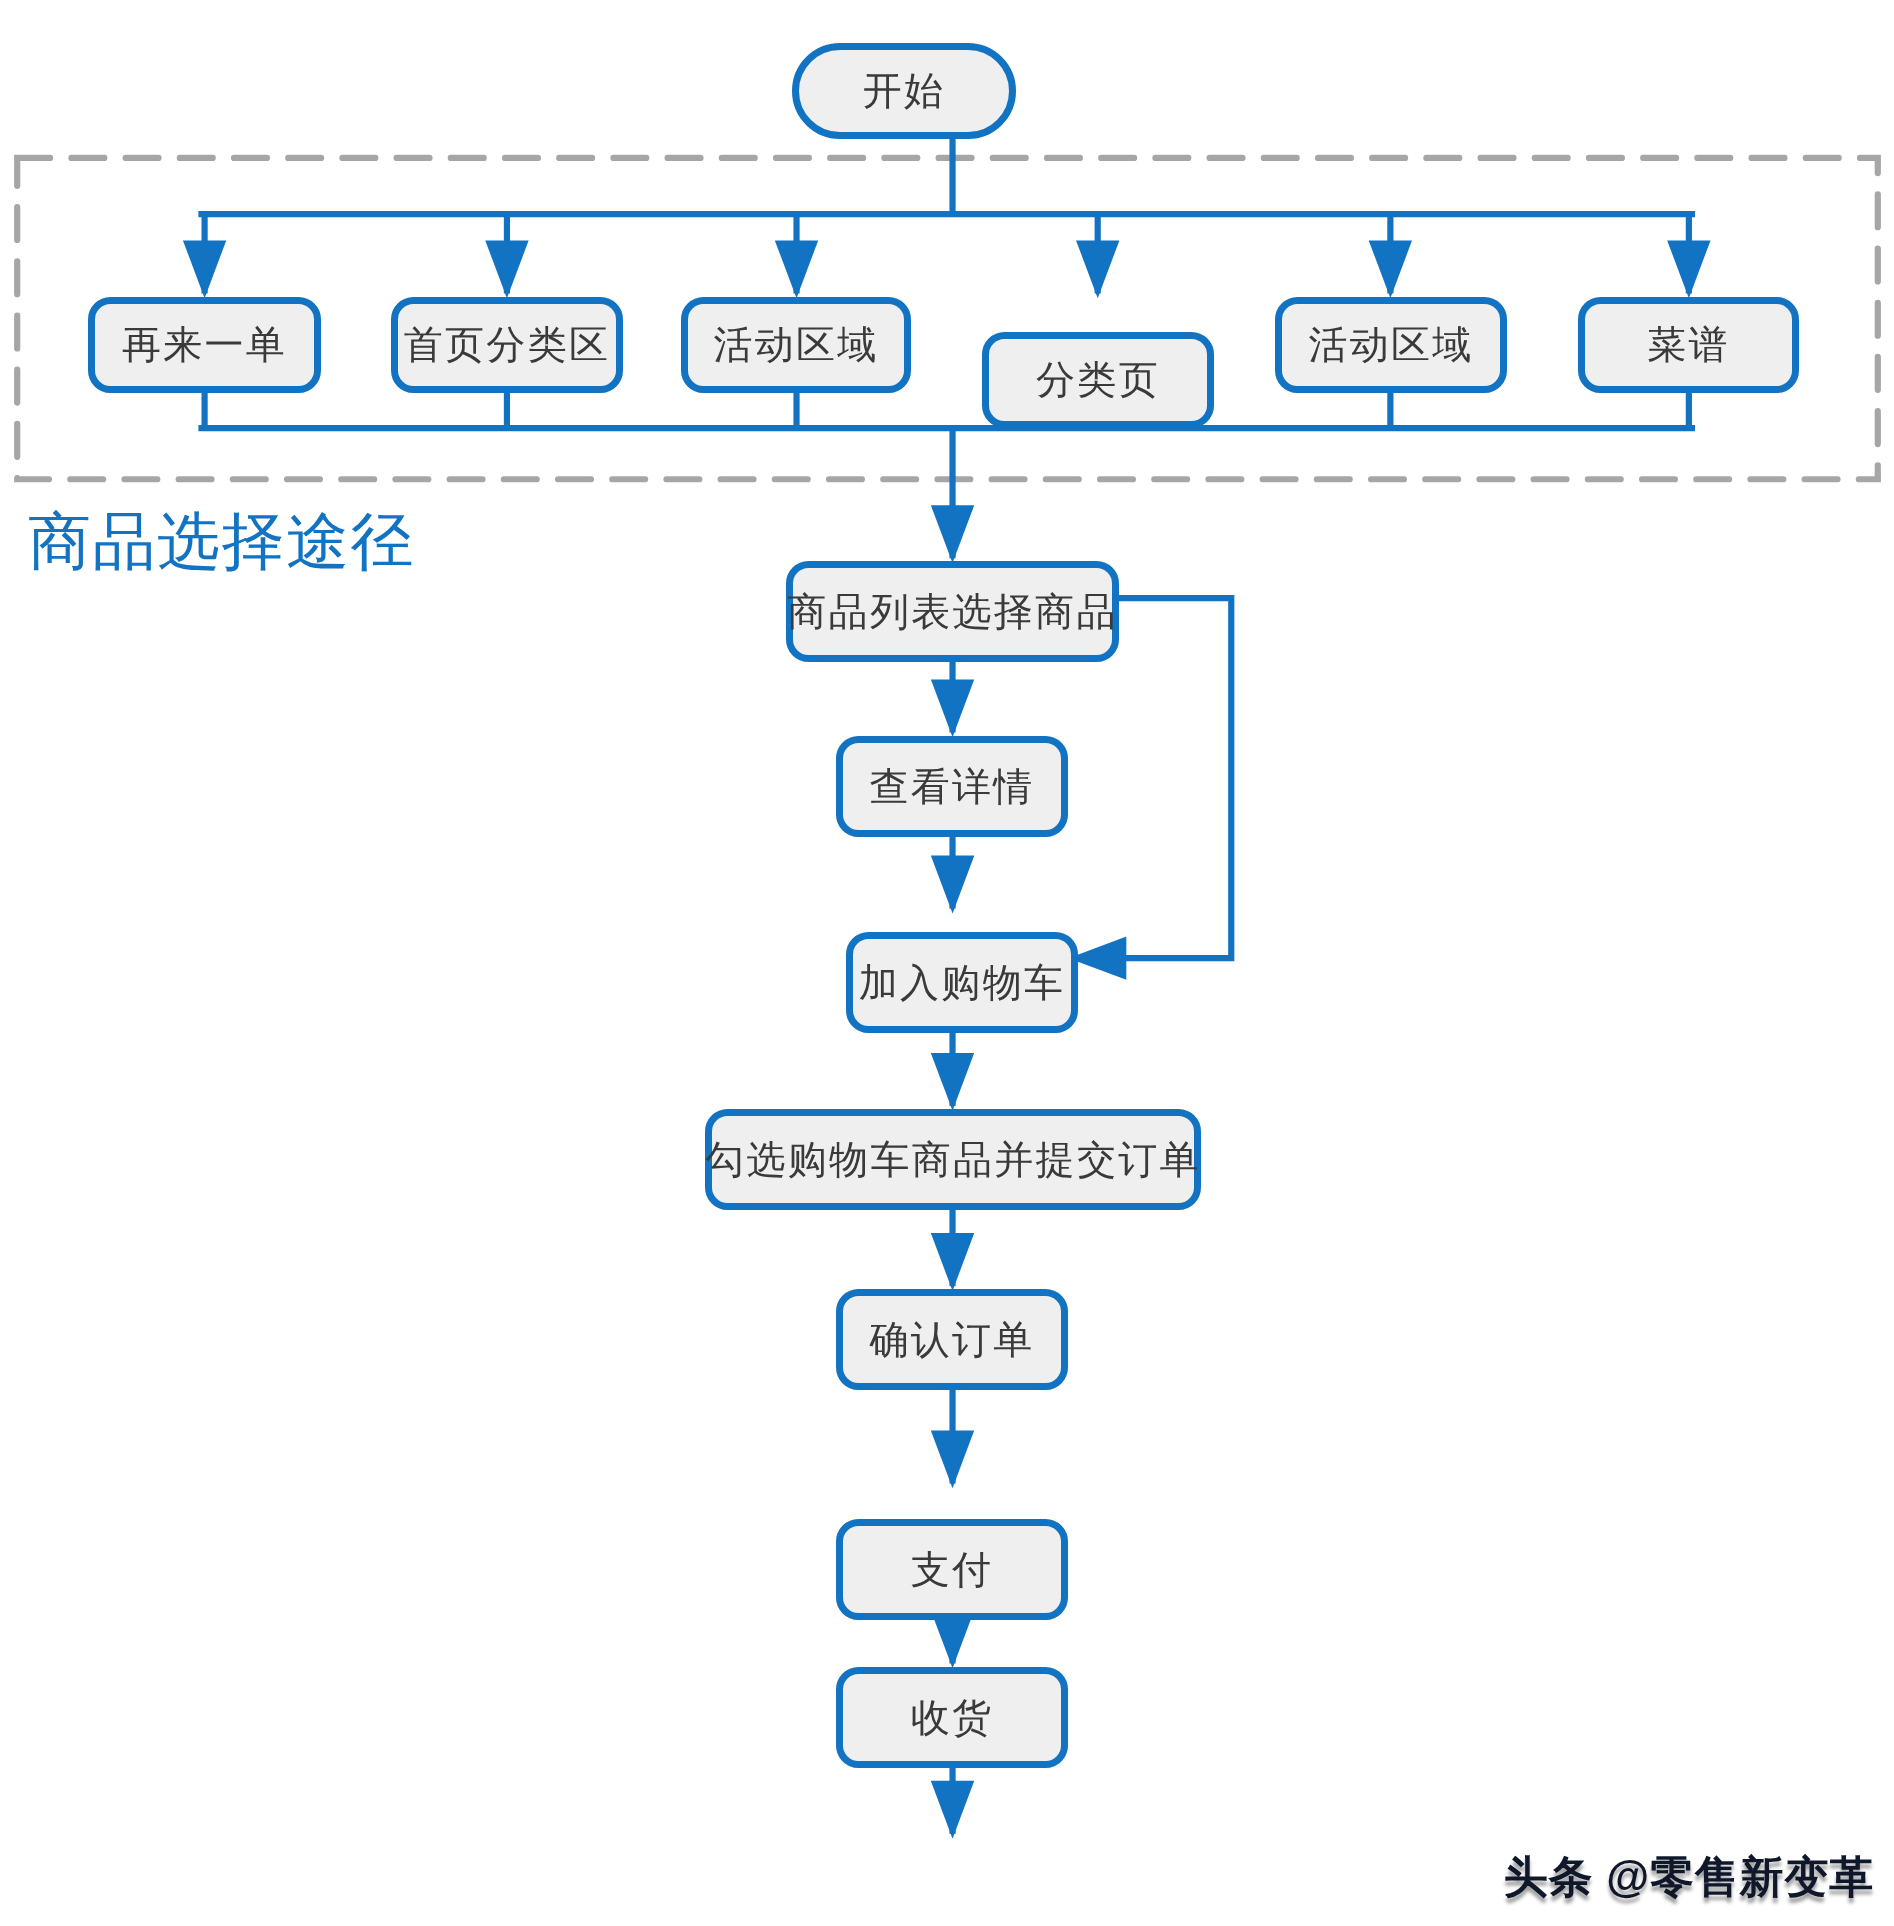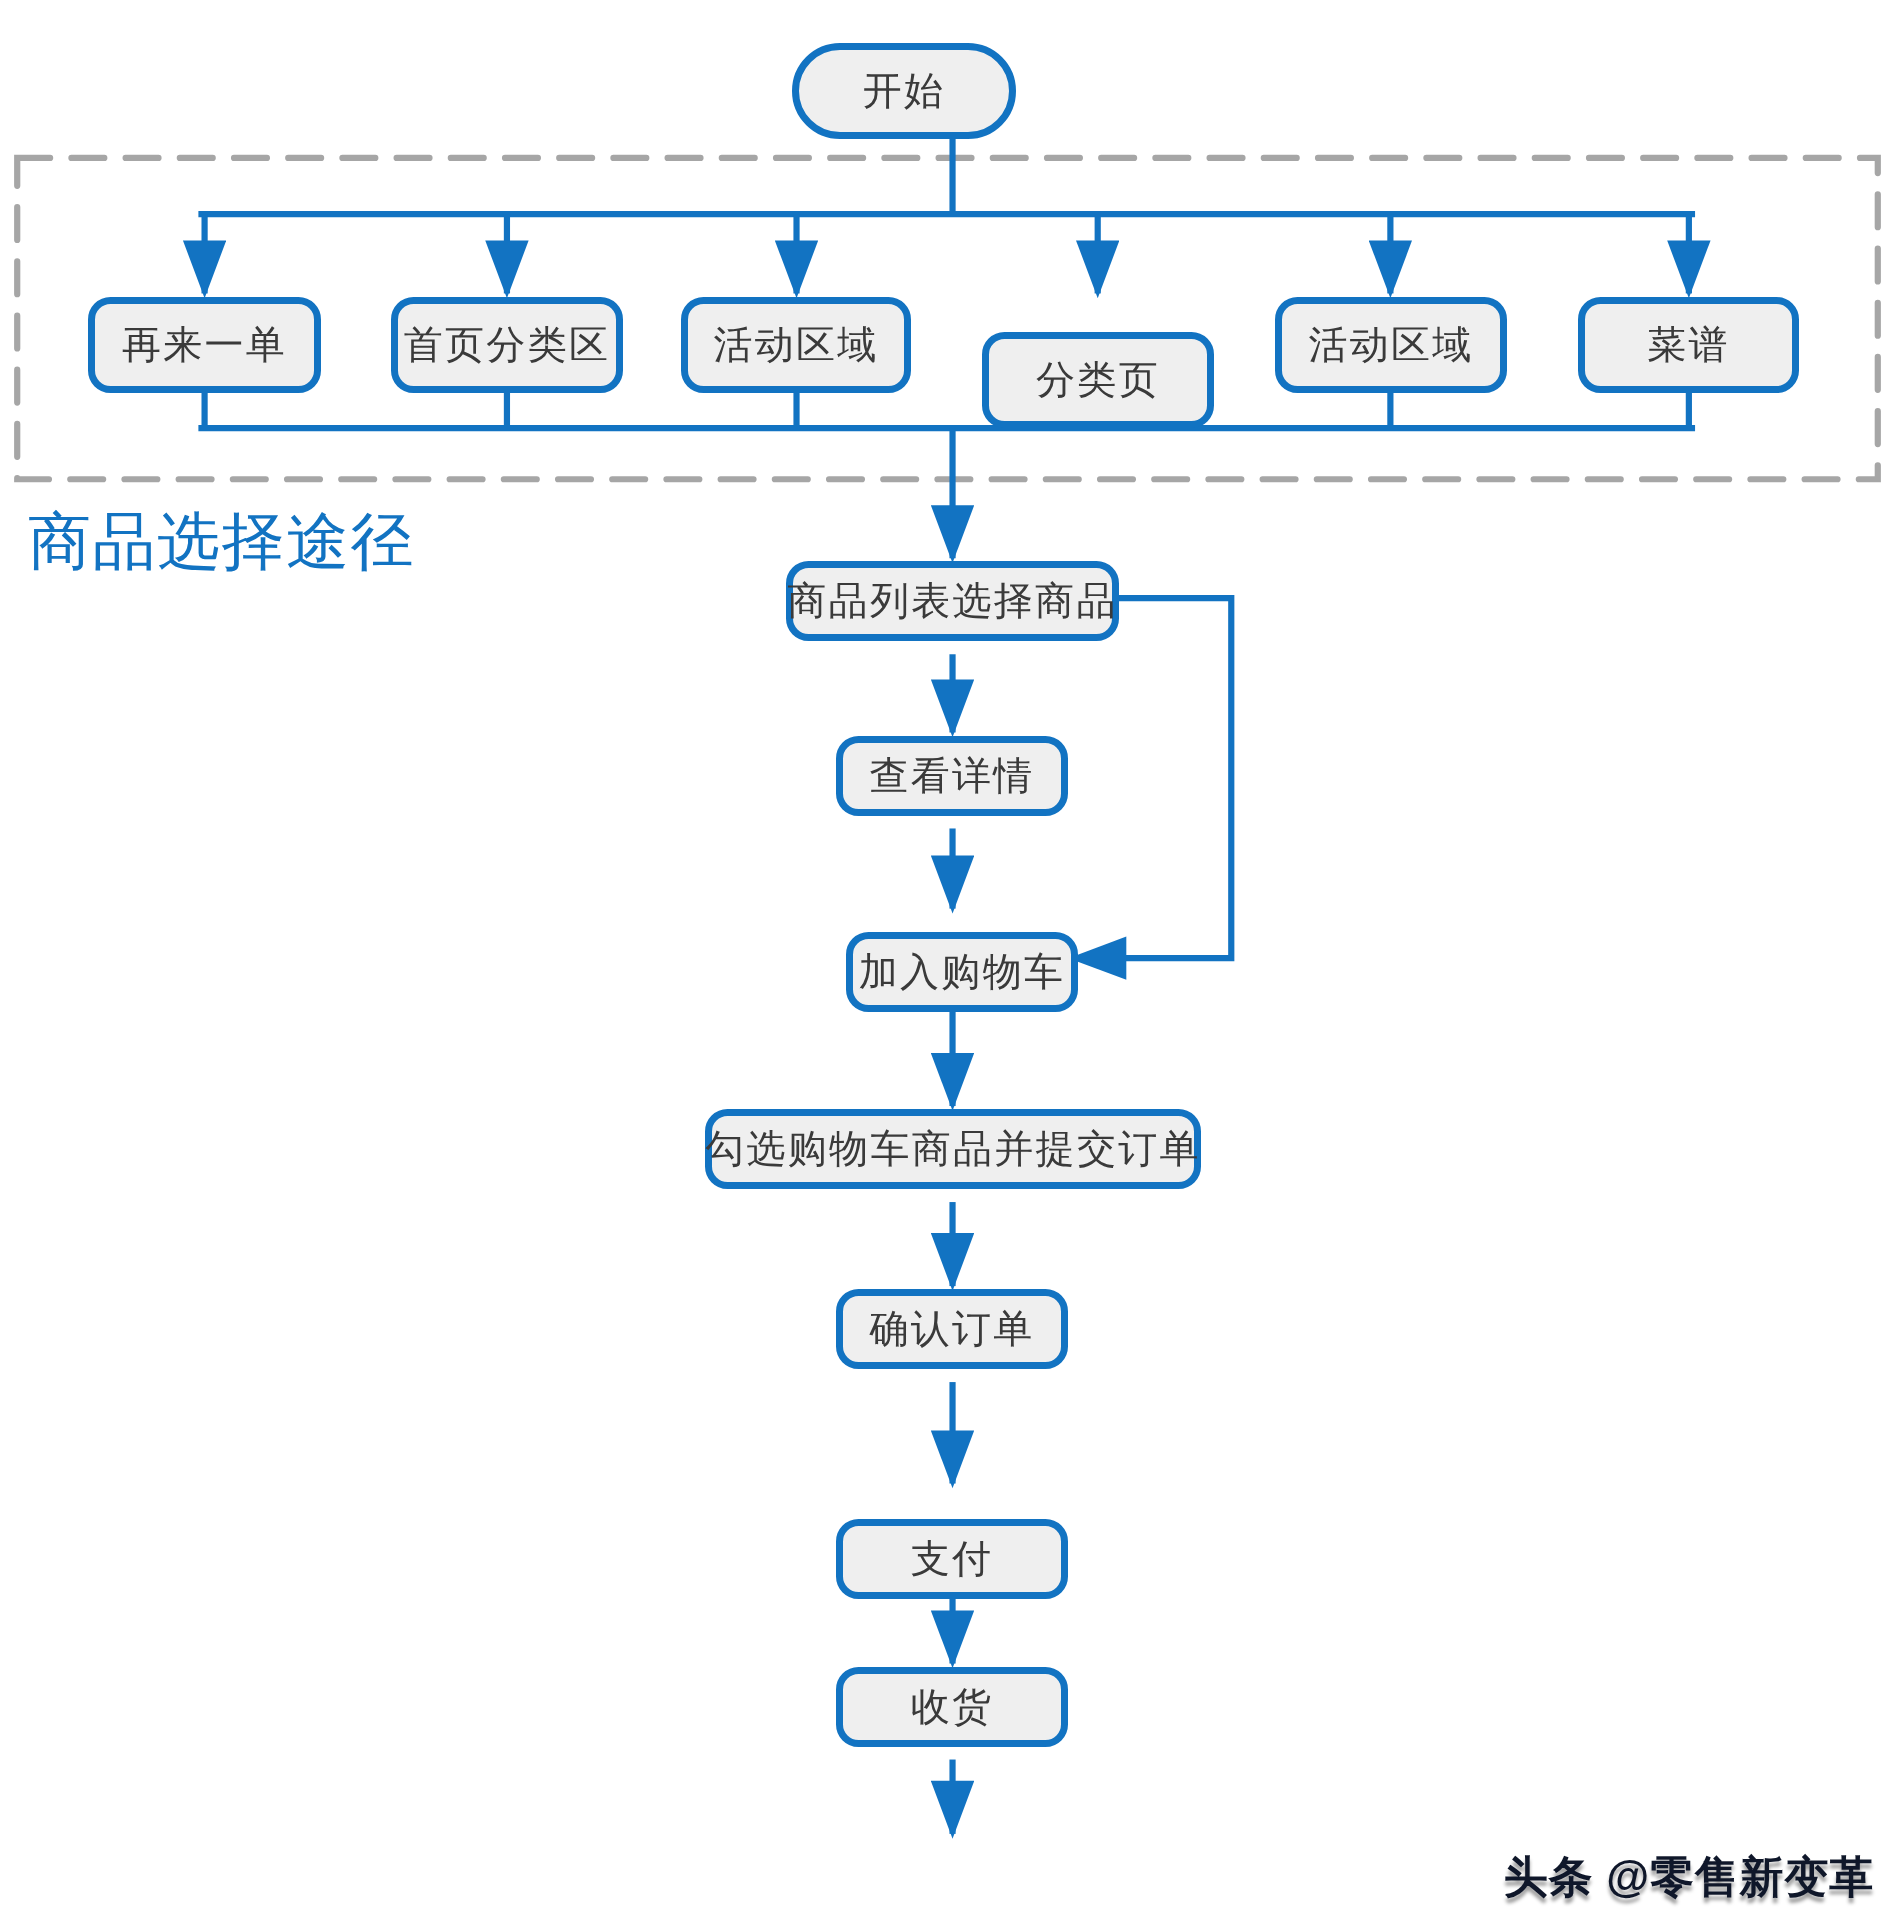--- a/index.html
+++ b/index.html
@@ -15,21 +15,21 @@
     position:absolute;
     box-sizing:border-box;
     background:#efefef;
     border:7.7px solid #1273c2;
     color:#3a3a3a;
     display:flex;align-items:center;justify-content:center;
     font-size:39px;
     letter-spacing:2.3px;
     white-space:nowrap;
   }
-  .rect{border-radius:22.5px;height:80px;}
+  .rect{border-radius:22.5px;height:101px;}
   .pill{border-radius:50px;height:96px;}
   .row-box{top:297px;height:96px;}
   .group-label{
     position:absolute;
     left:28px;top:501px;
     width:387px;height:81px;
     color:#1273c2;
     font-size:63px;
     font-weight:400;
     letter-spacing:1.5px;

